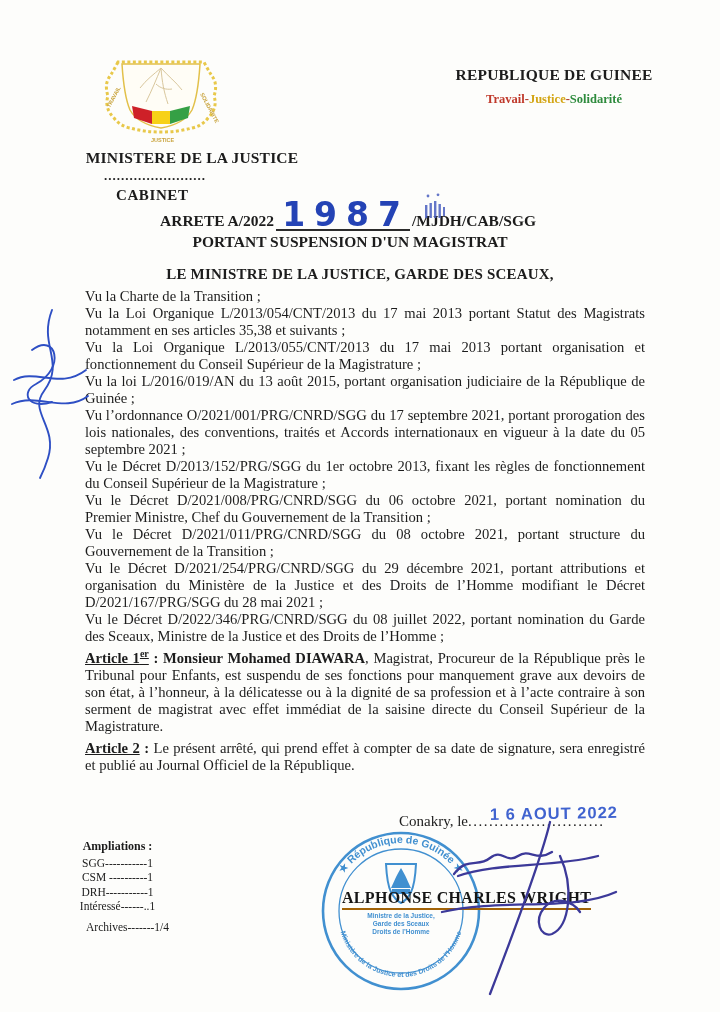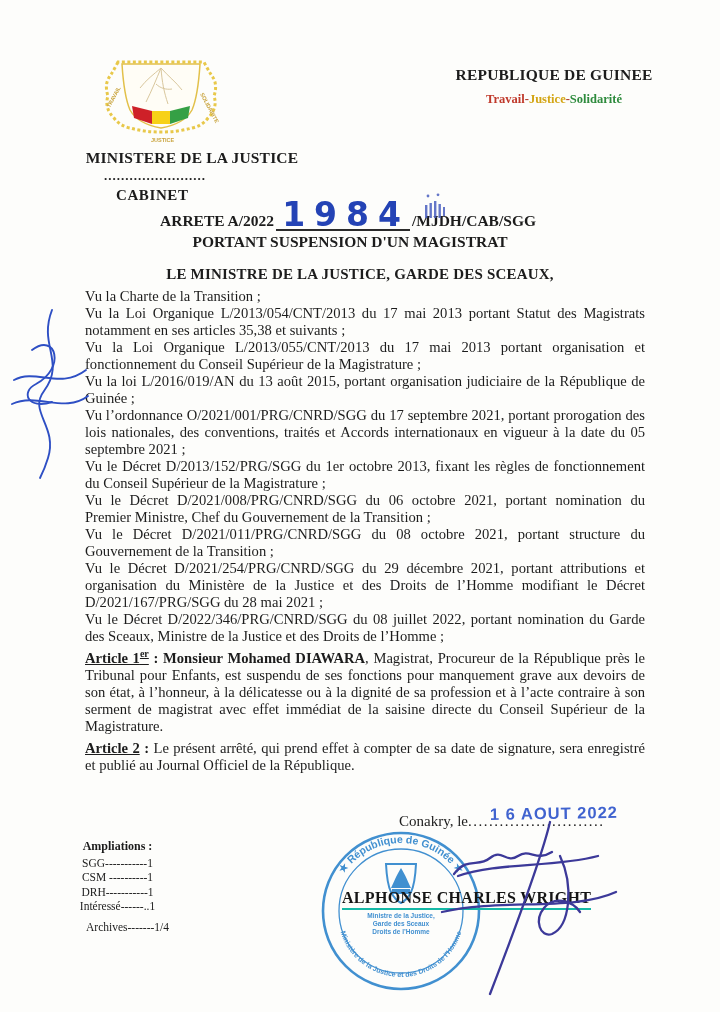--- a/index.html
+++ b/index.html
@@ -50,21 +50,21 @@
   .date-stamp{position:absolute;left:490px;top:804px;z-index:3;
     font-family:"Liberation Sans", sans-serif;font-weight:bold;font-size:16.5px;
     color:#4063cf;letter-spacing:1px;transform:rotate(-1deg);}
   .amp{position:absolute;left:66px;top:839px;font-size:11.5px;line-height:14.5px;text-align:center;}
   .amp-title{font-weight:bold;font-size:12px;margin-bottom:2px;}
   .amp-archives{margin-top:6px;margin-left:20px;}
   .round-stamp{position:absolute;left:316px;top:826px;z-index:2;opacity:.92;}
   .sig-svg{position:absolute;left:402px;top:816px;z-index:4;}
   .sig-name{position:absolute;left:342px;top:889px;z-index:3;
     font-weight:bold;font-size:16px;letter-spacing:.3px;color:#151515;
-    border-bottom:2px solid #14b8a6;padding-bottom:1px;}
+    border-bottom:2px solid #a16207;padding-bottom:1px;}
   .paraph{position:absolute;left:8px;top:306px;z-index:2;}
 </style>
 </head>
 <body>
 
 <div class="page">
 
   <svg class="coat" viewBox="0 0 130 96">
     <path d="M22,6 Q18,14 14,20 Q8,28 12,40 Q8,52 18,62 Q24,70 34,72 Q48,76 65,76 Q82,76 96,72 Q106,70 112,62 Q122,52 118,40 Q122,28 116,20 Q112,14 108,6 Z" fill="none" stroke="#e8c84a" stroke-width="3" stroke-dasharray="3 2.5"></path>
     <path d="M26,8 L104,8 Q102,40 96,54 Q88,68 65,72 Q42,68 34,54 Q28,40 26,8 Z" fill="#fffdf6" stroke="#e2c049" stroke-width="1.5"></path>
@@ -91,21 +91,21 @@
   <div class="mdots">........................</div>
   <div class="cabinet">CABINET</div>
 
   <div class="republic">REPUBLIQUE DE GUINEE</div>
   <div class="motto">
     <span class="m-red">Travail</span><span class="m-sep">-</span><span class="m-yellow">Justice</span><span class="m-sep">-</span><span class="m-green">Solidarité</span>
   </div>
 
   <div class="title1">
     <span class="t-bold">ARRETE A/2022</span>
-    <span class="stamp-number">1984</span>
+    <span class="stamp-number">1987</span>
     <span class="t-bold">/MJDH/CAB/SGG</span>
   </div>
   <svg class="ghost-marks" width="26" height="28" viewBox="0 0 26 28">
     <g fill="#4a5fc0">
       <rect x="1" y="12" width="2.4" height="13"></rect>
         <rect x="5.5" y="10" width="2.4" height="15"></rect>
       <rect x="10" y="8" width="2.4" height="17"></rect>
         <rect x="14.5" y="11" width="2.4" height="14"></rect>
       <rect x="19" y="14" width="2" height="9"></rect>
       <circle cx="4" cy="3" r="1.4"></circle>

